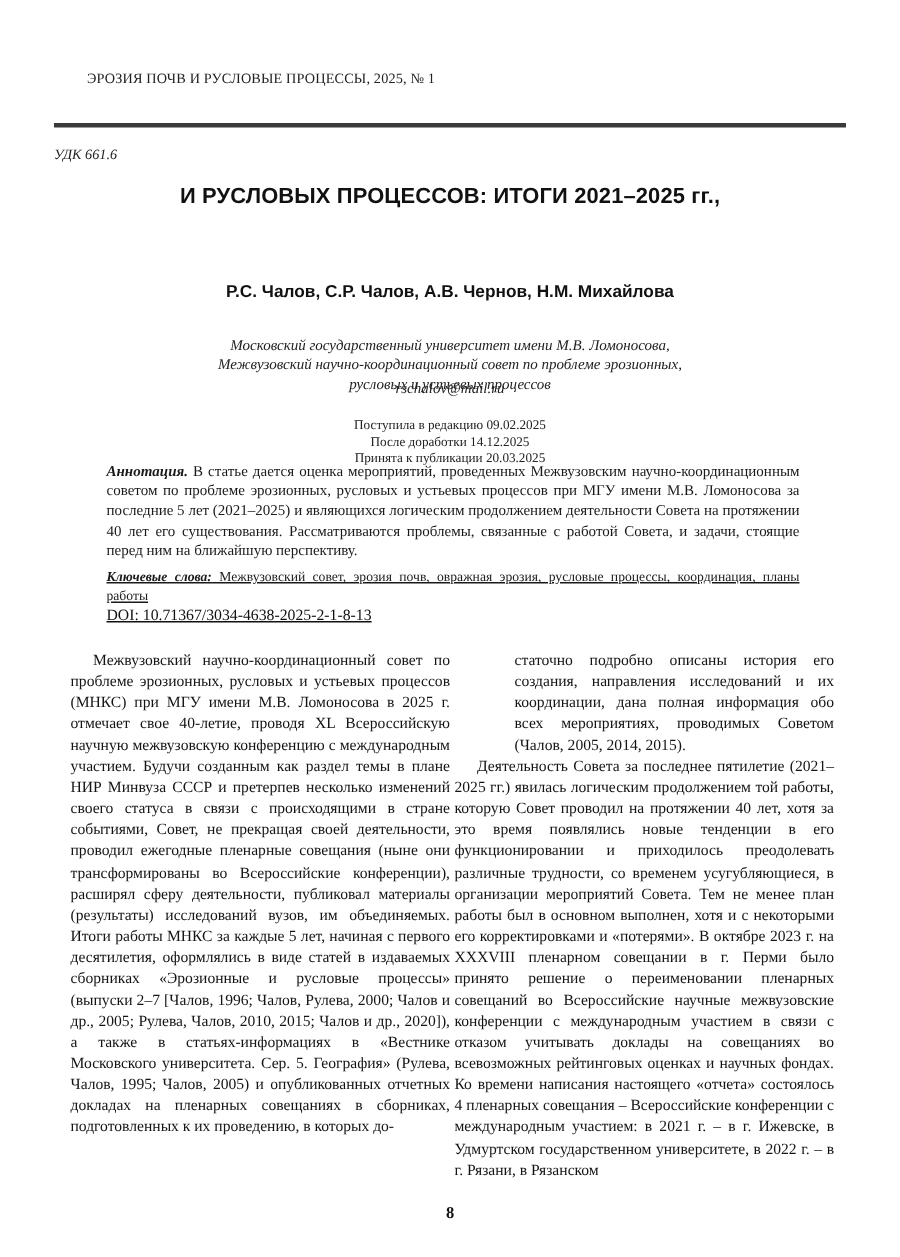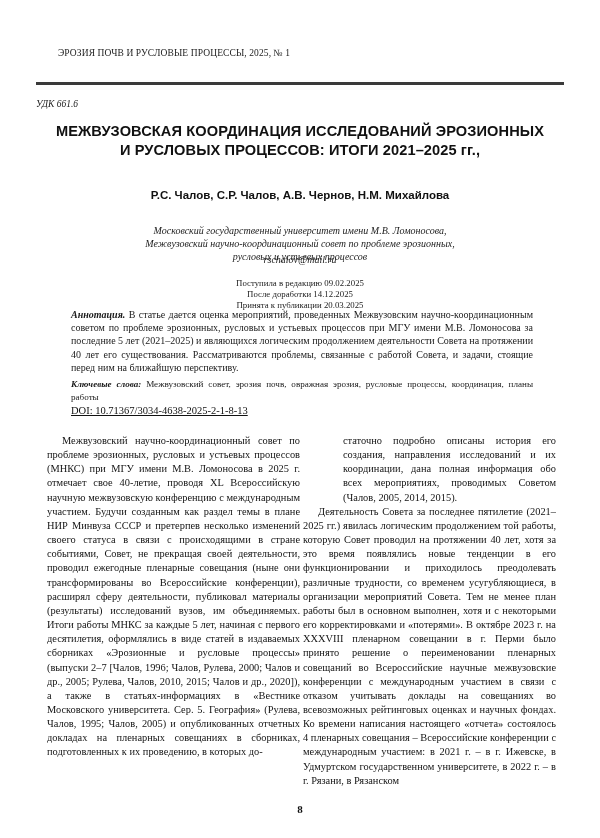--- a/index.html
+++ b/index.html
@@ -44,21 +44,21 @@
       font-size: 8.8px; line-height: 11px; color: #222;
     }
     .dates span { display: block; }
     .abstract {
       position: absolute; left: 71px; top: 308px; width: 462px;
       font-size: 10px; line-height: 13.2px; text-align: justify; color: #1a1a1a;
     }
     .abstract .lbl, .keywords .lbl { font-weight: bold; font-style: italic; }
     .keywords {
       position: absolute; left: 71px; top: 378px; width: 462px;
-      font-size: 9.1px; line-height: 13.2px; text-align: justify; color: #1a1a1a;
+      font-size: 9.1px; line-height: 13.2px; text-align: justify; color: #1a1a1a; text-decoration: underline;
     }
     .doi {
       position: absolute; left: 71px; top: 405px;
       font-size: 10.5px; text-decoration: underline; color: #111;
     }
     .col {
       position: absolute; top: 434px; width: 253px;
       font-size: 10.4px; line-height: 14.15px; text-align: justify; color: #141414;
       hyphens: manual;
     }
@@ -72,21 +72,20 @@
     }
   </style>
 </head>
 <body>
 
 <div class="journal-header">ЭРОЗИЯ ПОЧВ И РУСЛОВЫЕ ПРОЦЕССЫ, 2025, № 1</div>
 <div class="header-rule"></div>
 <div class="udk">УДК 661.6</div>
 
 <h1 class="title" style="margin:0">
-  <span>МЕЖВУЗОВСКАЯ КООРДИНАЦИЯ ИССЛЕДОВАНИЙ ЭРОЗИОННЫХ</span>
   <span>И РУСЛОВЫХ ПРОЦЕССОВ: ИТОГИ 2021–2025 гг.,</span>
 </h1>
 
 <div class="authors">Р.С. Чалов, С.Р. Чалов, А.В. Чернов, Н.М. Михайлова</div>
 
 <div class="affiliation">
   <span>Московский государственный университет имени М.В. Ломоносова,</span>
   <span>Межвузовский научно-координационный совет по проблеме эрозионных,</span>
   <span>русловых и устьевых процессов</span>
 </div>

